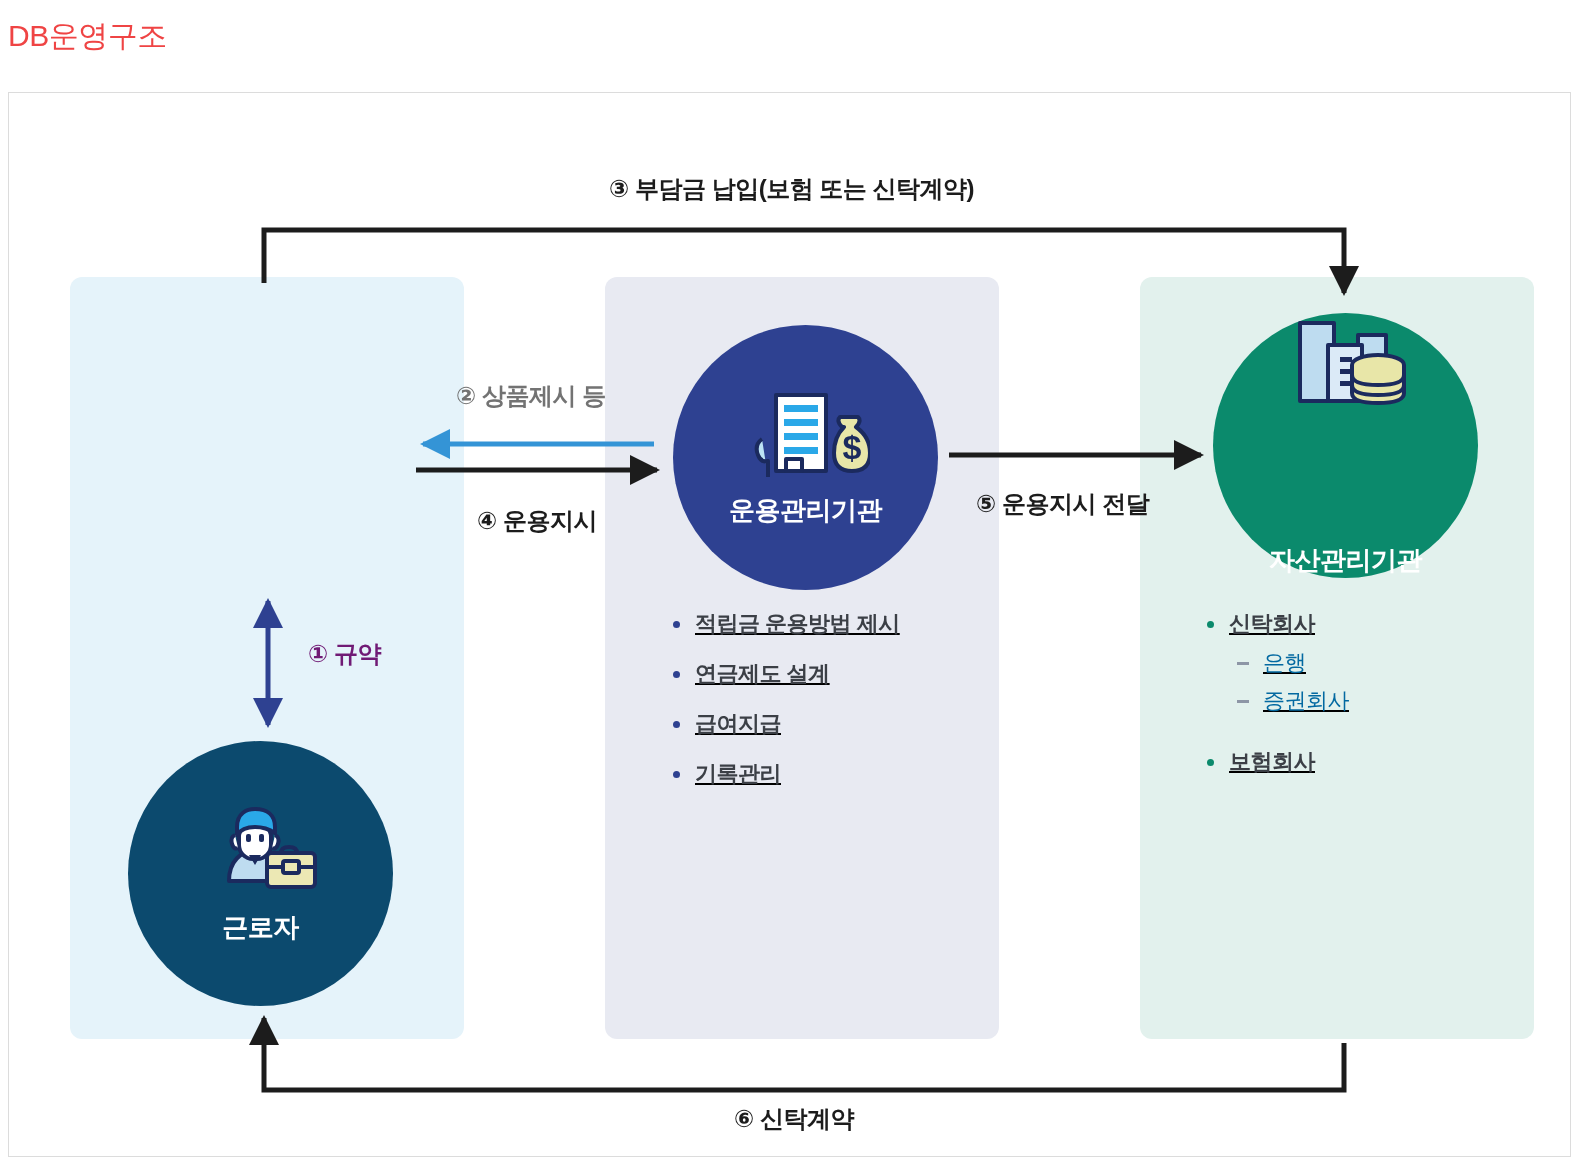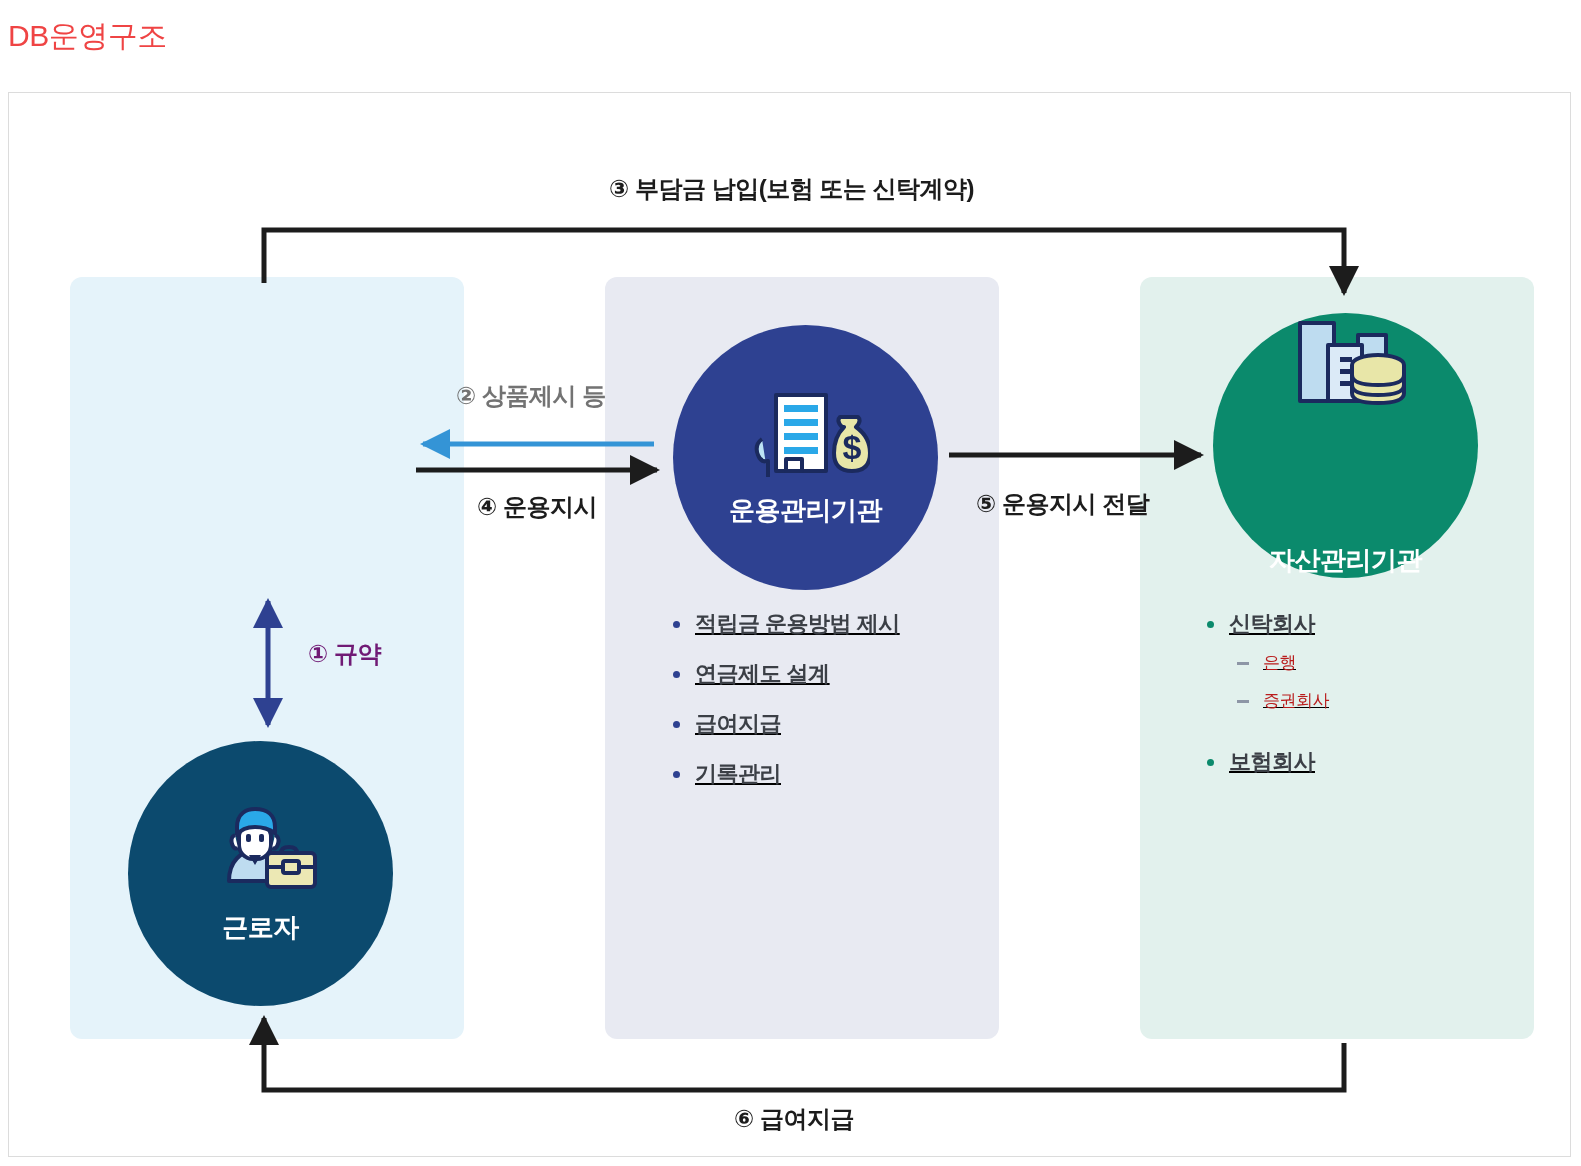--- a/index.html
+++ b/index.html
@@ -135,23 +135,23 @@
   #list-asset .bullet-item::before { background: #0b8a6c; }
 
   .sub-list {
     list-style: none;
     margin: 14px 0 0 0;
     padding: 0;
   }
   .sub-item {
     position: relative;
     padding-left: 34px;
-    font-size: 17px;
+    font-size: 22px;
     font-weight: 400;
-    color: #b91c1c;
+    color: #0369a1;
     letter-spacing: -0.5px;
     margin-bottom: 14px;
     line-height: 24px;
   }
   .sub-item::before {
     content: "";
     position: absolute;
     left: 8px;
     top: 11px;
     width: 12px;
@@ -173,21 +173,21 @@
   .arrow-label {
     position: absolute;
     font-size: 24px;
     font-weight: 700;
     letter-spacing: -0.5px;
     white-space: nowrap;
     color: #1c1c1c;
   }
   #label-step3 { left: 600px; top: 80px; }
   #label-step2 { left: 447px; top: 287px; color: #737373; }
-  #label-step4 { left: 468px; top: 398px; }
+  #label-step4 { left: 468px; top: 412px; }
   #label-step5 { left: 967px; top: 395px; }
   #label-step1 { left: 299px; top: 545px; color: #701a75; }
   #label-step6 { left: 725px; top: 1010px; }
 </style>
 </head>
 <body>
 
 <div id="page-title">DB운영구조</div>
 
 <div id="diagram-frame">
@@ -307,15 +307,15 @@
       </ul>
     </li>
     <li class="bullet-item spacer-gap">보험회사</li>
   </ul>
 
   <div class="arrow-label" id="label-step3">③ 부담금 납입(보험 또는 신탁계약)</div>
   <div class="arrow-label" id="label-step2">② 상품제시 등</div>
   <div class="arrow-label" id="label-step4">④ 운용지시</div>
   <div class="arrow-label" id="label-step5">⑤ 운용지시 전달</div>
   <div class="arrow-label" id="label-step1">① 규약</div>
-  <div class="arrow-label" id="label-step6">⑥ 급여지급</div>
+  <div class="arrow-label" id="label-step6">⑥ 신탁계약</div>
 
 </div>
 
 </body></html>

